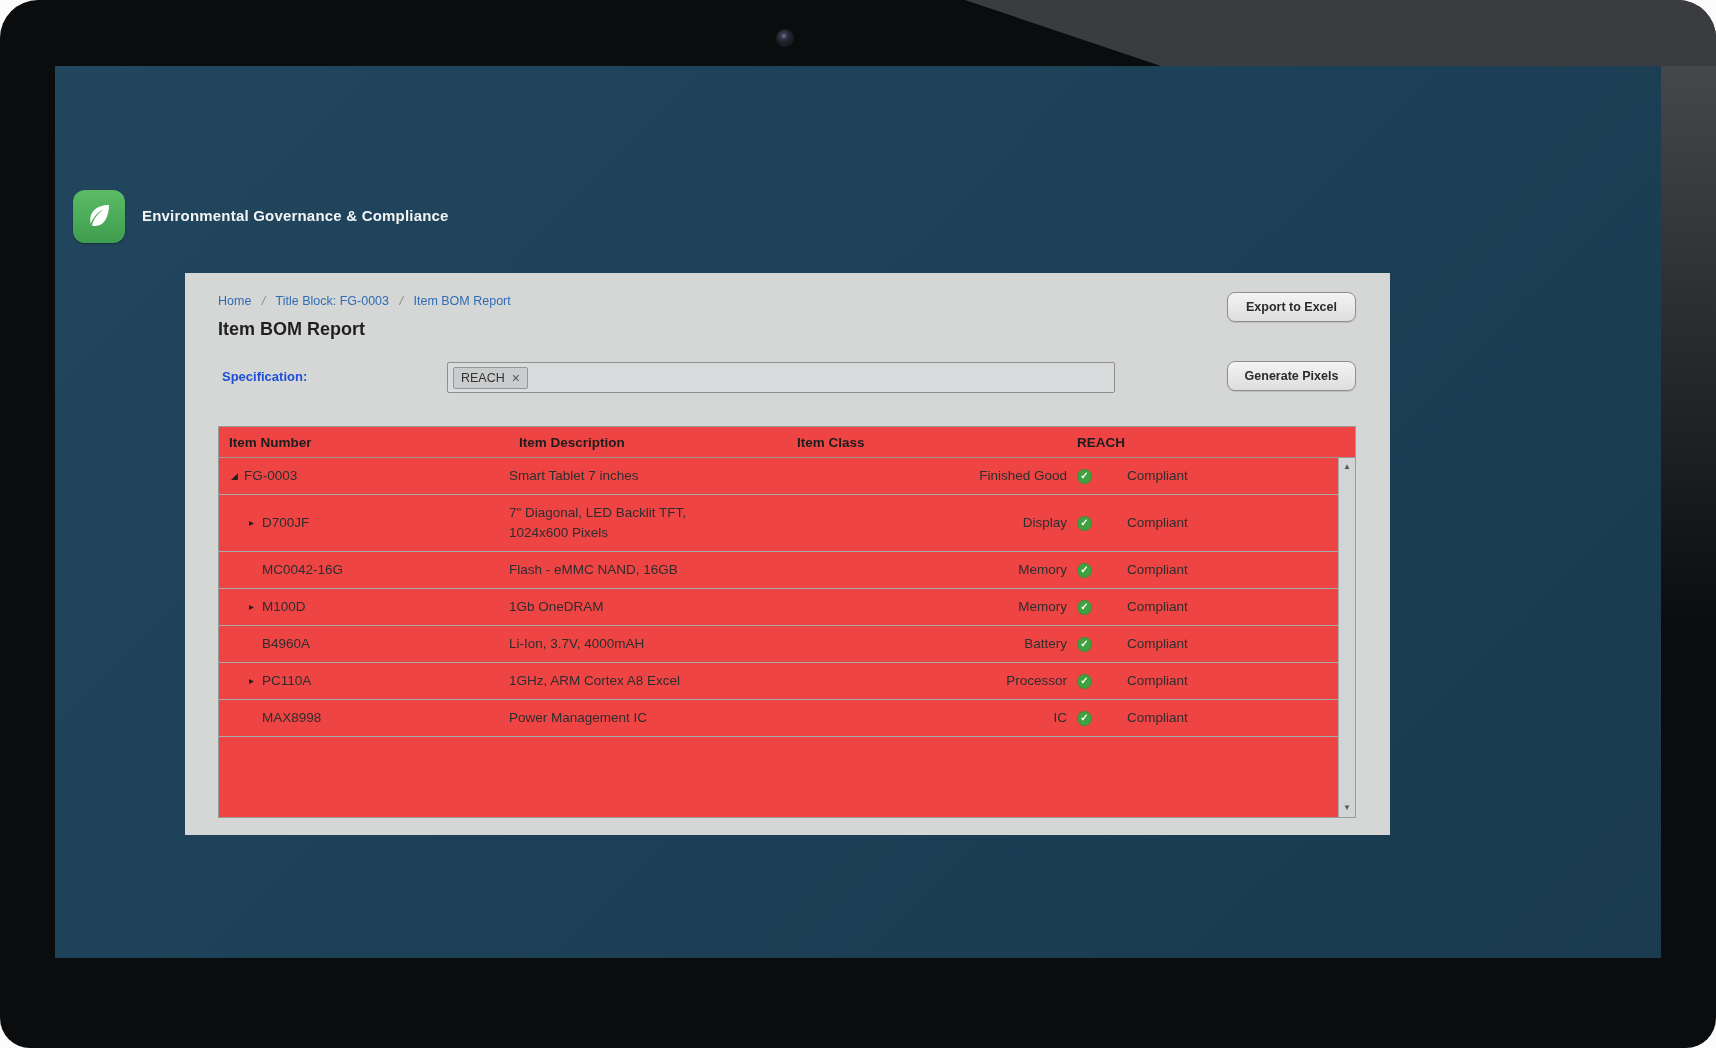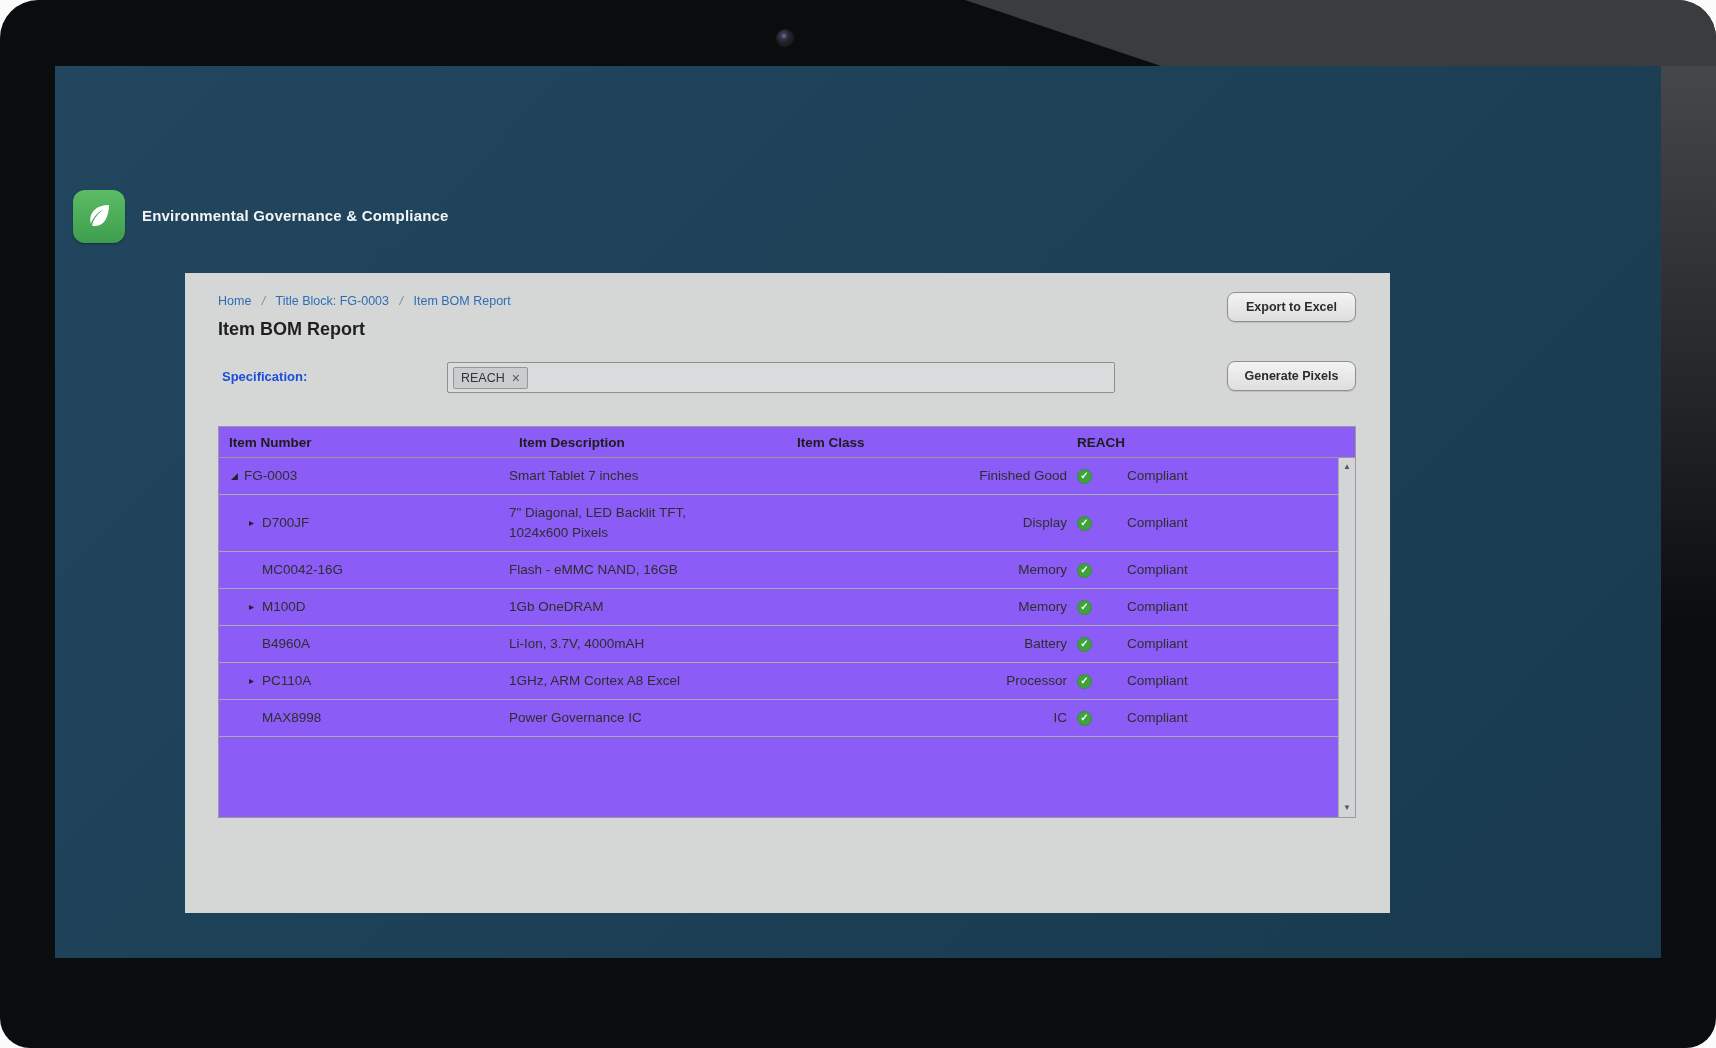--- a/index.html
+++ b/index.html
@@ -22,21 +22,21 @@
   .screen { position:absolute; left:55px; top:66px; width:1606px; height:892px;
     background:linear-gradient(135deg, #21465e 0%, #1d4157 45%, #193a4f 100%); }
 
   
   .app-logo { position:absolute; left:18px; top:124px; width:52px; height:53px; border-radius:12px;
     background:linear-gradient(180deg,#5cbb64,#3e9e4f); display:flex; align-items:center; justify-content:center;
     box-shadow:0 1px 2px rgba(0,0,0,.35); }
   .app-title { position:absolute; left:87px; top:141px; color:#f2f4f5; font-size:15px; font-weight:bold; letter-spacing:.2px; }
 
   
-  .panel { position:absolute; left:130px; top:207px; width:1205px; height:640px; background:#d5d6d6;padding-left:31px; }
+  .panel { position:absolute; left:130px; top:207px; width:1205px; height:562px; background:#d5d6d6;padding-left:31px; }
 
   .breadcrumb { position:absolute; left:33px; top:21px; font-size:12.5px; }
   .breadcrumb a { color:#2f6db3; text-decoration:none; cursor:pointer; }
   .breadcrumb .sep { color:#8a8a8a; margin:0 7px; font-style:italic; }
 
   .btn { position:absolute; width:129px; height:30px; display:flex; align-items:center; justify-content:center;
     background:linear-gradient(#f3f3f3,#dedede); border:1px solid #8f8f8f; border-radius:8px;
     font-size:12.5px; font-weight:bold; color:#2b2b2b; cursor:pointer; box-shadow:0 1px 1px rgba(0,0,0,.12); }
   .btn-export { left:1042px; top:19px; }
   .btn-generate { left:1042px; top:88px; }
@@ -45,21 +45,21 @@
 
   .spec-label { position:absolute; left:37px; top:96px; font-size:13px; font-weight:bold; color:#1d4ed8; }
   .spec-input { position:absolute; left:262px; top:89px; width:668px; height:31px;
     background:#dadbdc; border:1px solid #8f8f8f; border-radius:2px; display:flex; align-items:center; padding:0 5px; cursor:text; }
   .tag { display:inline-flex; align-items:center; height:22px; padding:0 7px;
     background:#cbcccd; border:1px solid #95969a; border-radius:2px; font-size:12.5px; color:#333; }
   .tag-x { margin-left:7px; color:#55565a; font-size:14px; line-height:1; cursor:pointer; }
 
   
   .table { position:absolute; left:33px; top:153px; width:1138px; height:392px;
-    border:1px solid #9a9a9a; background:#8b5cf6; }
+    border:1px solid #9a9a9a; background:#ef4444; }
   .t-header { display:grid; grid-template-columns:290px 278px 280px auto; height:31px;
     align-items:center; border-bottom:1px solid #9a9a9a; }
   .t-header .hcell { padding-left:10px; font-size:13.5px; font-weight:bold; color:#1d1d1d; cursor:pointer; }
   .t-body { position:relative; height:359px; overflow:hidden; }
   .t-rows { margin-right:17px; }
   .t-row { display:grid; grid-template-columns:290px 278px 280px auto; align-items:center;
     border-bottom:1px solid #aaabac; padding:8px 0; cursor:pointer; }
   .cell { font-size:13.5px; color:#2e2e2e; line-height:20px; }
   .cell-item { display:flex; align-items:center; }
   .indent-0 { padding-left:12px; }
@@ -205,21 +205,21 @@
     <div class="cell cell-reach">
       <span class="check-icon">✓</span>
       <span class="reach-label">Compliant</span>
     </div>
   </div>
               <div class="t-row">
     <div class="cell cell-item indent-1">
       <span class="expand-icon hidden"></span>
       <span class="item-label">MAX8998</span>
     </div>
-    <div class="cell cell-desc">Power Governance IC</div>
+    <div class="cell cell-desc">Power Management IC</div>
     <div class="cell cell-class">IC</div>
     <div class="cell cell-reach">
       <span class="check-icon">✓</span>
       <span class="reach-label">Compliant</span>
     </div>
   </div>
             </div>
           <div class="scrollbar">
             <div class="scroll-arrow up">▲</div>
             <div class="scroll-arrow down">▼</div>

